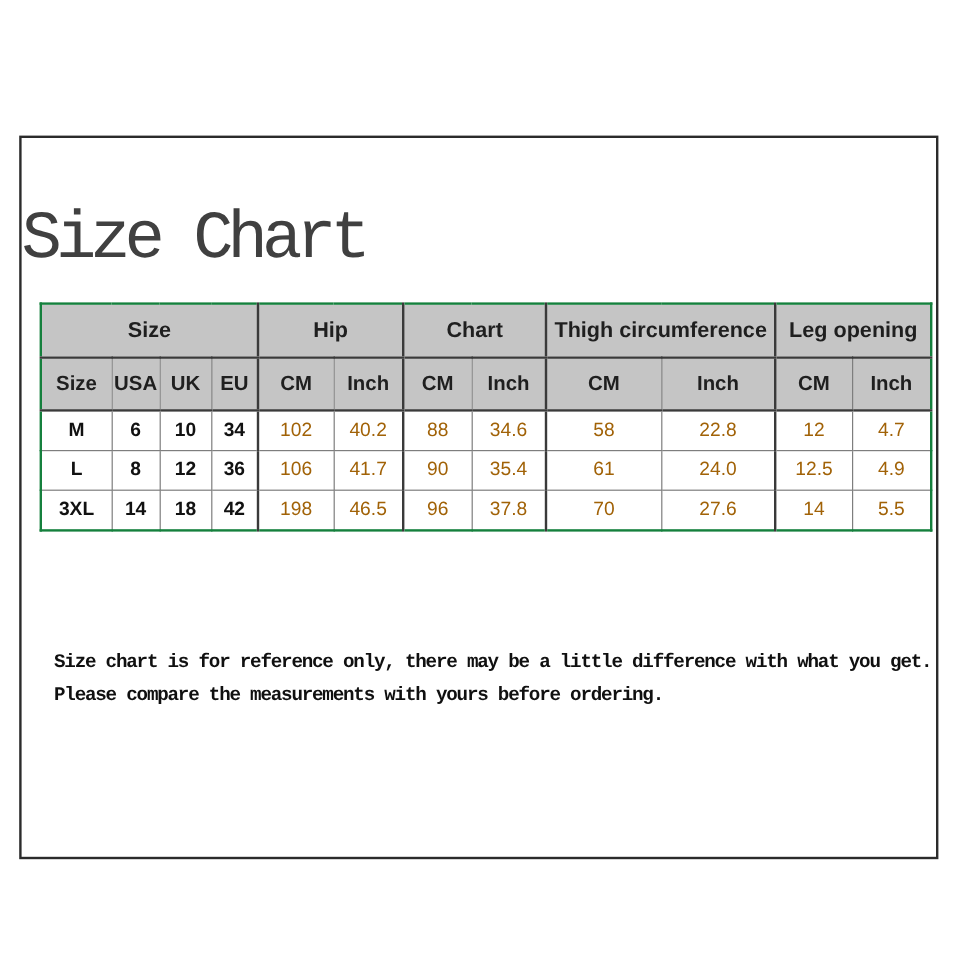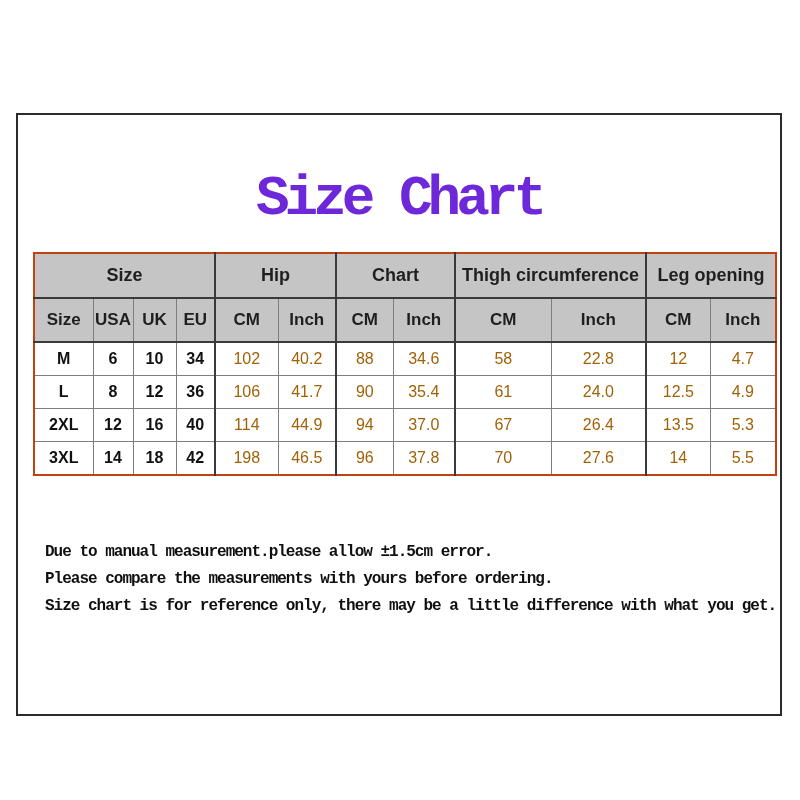--- a/index.html
+++ b/index.html
@@ -22,37 +22,37 @@
     width: 762px;
     height: 599px;
     border: 2px solid #2b2b2b;
     background: #ffffff;
   }
   .title {
     position: absolute;
     top: 56px;
     left: 0;
     width: 100%;
-    text-align: center;
+    text-align: left;
     font-family: "Liberation Mono", monospace;
-    font-weight: bold;
+    font-weight: normal;
     font-size: 56px;
     line-height: 1;
     letter-spacing: -5px;
-    color: #6d28d9;
+    color: #404040;
     white-space: nowrap;
   }
   table.size-table {
     position: absolute;
     left: 15px;
     top: 137px;
     width: 742px;
     border-collapse: collapse;
     table-layout: fixed;
-    border: 2px solid #c2410c;
+    border: 2px solid #15803d;
   }
   .size-table th, .size-table td {
     border: 1px solid #7e7e7e;
     text-align: center;
     vertical-align: middle;
     padding: 0;
     overflow: hidden;
   }
   .size-table thead th {
     background: #c5c5c5;
@@ -163,49 +163,34 @@
           <td class="grp-edge">106</td>
           <td>41.7</td>
           <td class="grp-edge">90</td>
           <td>35.4</td>
           <td class="grp-edge">61</td>
           <td>24.0</td>
           <td class="grp-edge">12.5</td>
           <td>4.9</td>
         </tr>
         <tr>
-          <td class="bold">2XL</td>
-          <td class="bold">12</td>
-          <td class="bold">16</td>
-          <td class="bold">40</td>
-          <td class="grp-edge">114</td>
-          <td>44.9</td>
-          <td class="grp-edge">94</td>
-          <td>37.0</td>
-          <td class="grp-edge">67</td>
-          <td>26.4</td>
-          <td class="grp-edge">13.5</td>
-          <td>5.3</td>
-        </tr>
-        <tr>
           <td class="bold">3XL</td>
           <td class="bold">14</td>
           <td class="bold">18</td>
           <td class="bold">42</td>
           <td class="grp-edge">198</td>
           <td>46.5</td>
           <td class="grp-edge">96</td>
           <td>37.8</td>
           <td class="grp-edge">70</td>
           <td>27.6</td>
           <td class="grp-edge">14</td>
           <td>5.5</td>
         </tr>
       </tbody>
   </table>
 
   <div class="notes">
-    <div class="note-line">Due to manual measurement.please allow ±1.5cm error.</div>
+    <div class="note-line">Size chart is for reference only, there may be a little difference with what you get.</div>
     <div class="note-line">Please compare the measurements with yours before ordering.</div>
-    <div class="note-line">Size chart is for reference only, there may be a little difference with what you get.</div>
   </div>
 
 </div>
 
 </body></html>

